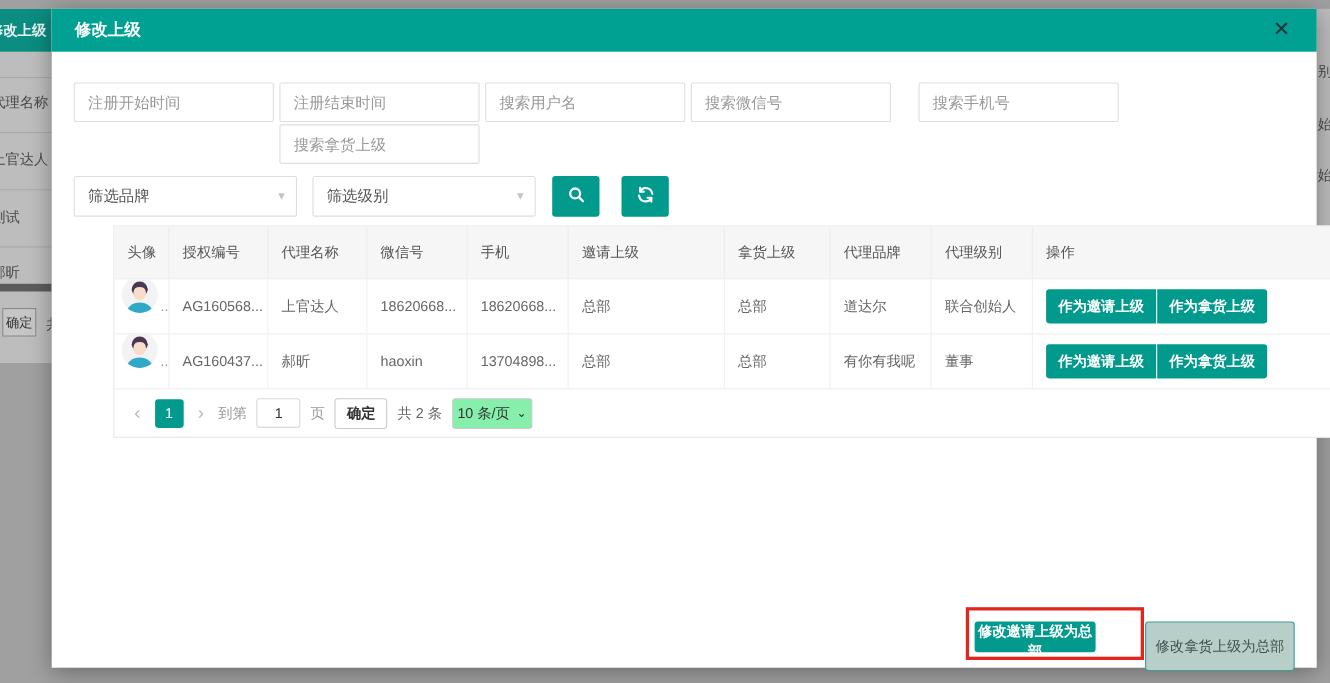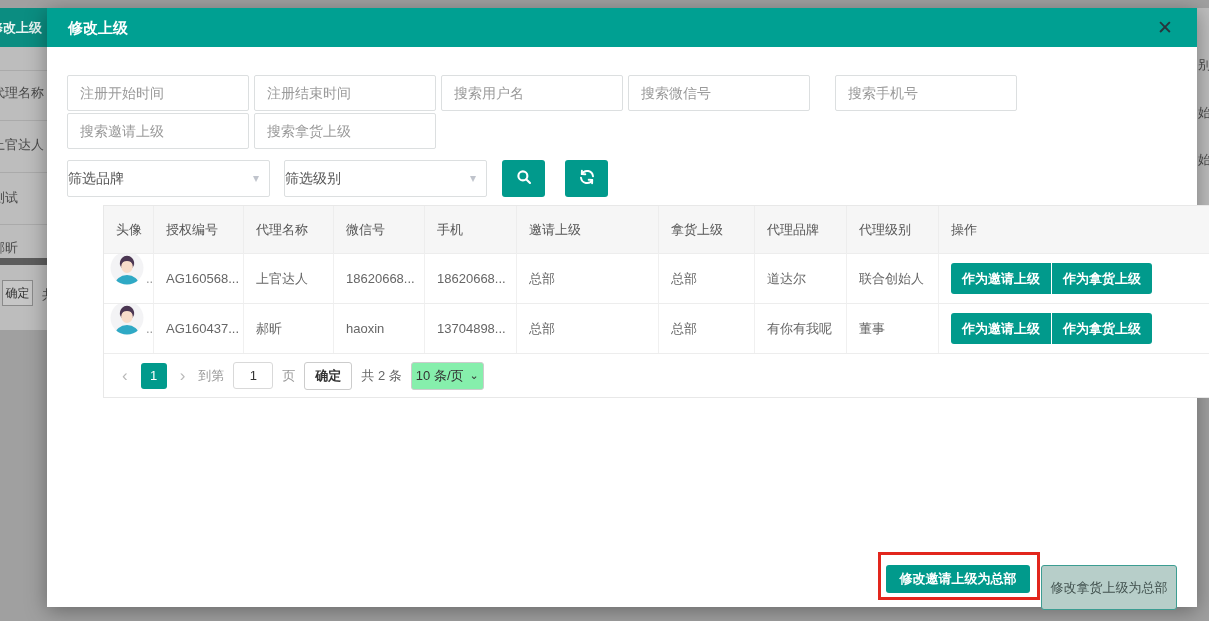--- a/index.html
+++ b/index.html
@@ -22,21 +22,21 @@
   
   .modal { position:absolute; left:47px; top:8px; width:1150px; height:599px; background:#ffffff; box-shadow:0 4px 20px rgba(0,0,0,.35); }
   .modal-header { position:relative; height:39px; background:#00a092; }
   .modal-title { position:absolute; left:21px; top:0; line-height:39px; color:#ffffff; font-size:15px; font-weight:bold; }
   .modal-close { position:absolute; right:24px; top:0; line-height:39px; color:#28343c; font-size:19px; cursor:pointer; }
 
   .inp { position:absolute; width:182px; height:36px; border:1px solid #dcdfe0; border-radius:2px; padding:0 12px; font-size:14px; color:#333; outline:none; font-family:inherit; background:#fff; }
   .inp::placeholder { color:#9a9a9a; }
   .row1 { top:67px; } .row2 { top:105px; }
 
-  .sel { position:absolute; top:152px; width:203px; height:37px; border:1px solid #dcdfe0; border-radius:2px; font-size:14px; color:#555; line-height:35px; padding:0 0; background:#fff; cursor:pointer; }
+  .sel { position:absolute; top:152px; width:203px; height:37px; border:1px solid #dcdfe0; border-radius:2px; font-size:14px; color:#555; line-height:35px; padding:0 12px; background:#fff; cursor:pointer; }
   .sel .caret { position:absolute; right:10px; top:0; color:#c0c4cc; font-size:12px; }
   .icon-btn { position:absolute; top:152px; width:43px; height:37px; background:#019a8c; border:none; border-radius:3px; cursor:pointer; display:flex; align-items:center; justify-content:center; }
 
   
   .tbl { position:absolute; left:20px; top:197px; width:1110px; border:1px solid #e8e8e8; background:#fff;margin-left:36px; }
   .trow { display:grid; grid-template-columns:50px 90px 90px 91px 92px 142px 96px 92px 92px auto; }
   .thead { background:#f6f6f6; }
   .thead .cell { height:47px; line-height:47px; color:#555; font-size:13px; padding-left:12px; border-right:1px solid #ededed; overflow:hidden; white-space:nowrap; }
   .tbody .cell { height:50px; line-height:50px; color:#666; font-size:13px; padding-left:12px; border-right:1px solid #f0f0f0; border-top:1px solid #ededed; overflow:hidden; white-space:nowrap; }
   .cell:last-child { border-right:none; }
@@ -54,21 +54,21 @@
   .pg-cur { width:26px; height:26px; background:#019a8c; color:#fff; border-radius:3px; text-align:center; line-height:26px; font-size:13px; cursor:pointer; }
   .pg-label { color:#999; font-size:13px; }
   .pg-goto { width:40px; height:27px; border:1px solid #d9d9d9; border-radius:3px; text-align:center; font-size:13px; color:#333; outline:none; font-family:inherit; }
   .pg-confirm { height:28px; padding:0 10px; background:#fff; border:1px solid #cccccc; border-radius:3px; color:#333; font-size:13px; font-weight:bold; cursor:pointer; font-family:inherit; }
   .pg-total { color:#666; font-size:13px; }
   .pg-size { display:flex; align-items:center; gap:6px; height:28px; padding:0 4px; border:1px solid #cccccc; border-radius:3px; color:#333; font-size:13px; cursor:pointer; background:#86efac; }
   .pg-size .caret { font-size:11px; color:#333; }
 
   
   .annot-rect { position:absolute; left:831px; top:544px; width:162px; height:48px; border:3px solid #e2261d; pointer-events:none; z-index:5; }
-  .btn-primary { position:absolute; left:839px; top:557px; width:144px; height:28px; background:#019a8c; border:none; border-radius:3px; color:#fff; font-size:13px; font-weight:bold; cursor:pointer; font-family:inherit; }
+  .btn-primary { position:absolute; left:839px; top:557px; width:110px; height:28px; background:#019a8c; border:none; border-radius:3px; color:#fff; font-size:13px; font-weight:bold; cursor:pointer; font-family:inherit; }
   .btn-muted { position:absolute; left:994px; top:557px; width:136px; height:45px; background:#b7cec9; border:1px solid #3c9d92; border-radius:3px; color:#41514e; font-size:13px; cursor:pointer; font-family:inherit; }
 </style>
 </head>
 <body>
 
 <div class="screen">
 
   <div class="bg-strip bg-left">
     <div class="bg-teal-block">
       <span>修改上级</span>
@@ -99,21 +99,20 @@
       <span class="modal-title">修改上级</span>
       <span class="modal-close">✕</span>
     </div>
 
     <input class="inp row1" style="left: 20px;" placeholder="注册开始时间">
     <input class="inp row1" style="left: 207px;" placeholder="注册结束时间">
     <input class="inp row1" style="left: 394px;" placeholder="搜索用户名">
     <input class="inp row1" style="left: 581px;" placeholder="搜索微信号">
     <input class="inp row1" style="left: 788px;" placeholder="搜索手机号">
 
-    <input class="inp row2" style="left: 20px;" placeholder="搜索邀请上级">
     <input class="inp row2" style="left: 207px;" placeholder="搜索拿货上级">
 
     <div class="sel" style="left:20px">
       <span>筛选品牌</span>
       <span class="caret">▾</span>
     </div>
     <div class="sel" style="left:237px">
       <span>筛选级别</span>
       <span class="caret">▾</span>
     </div>

